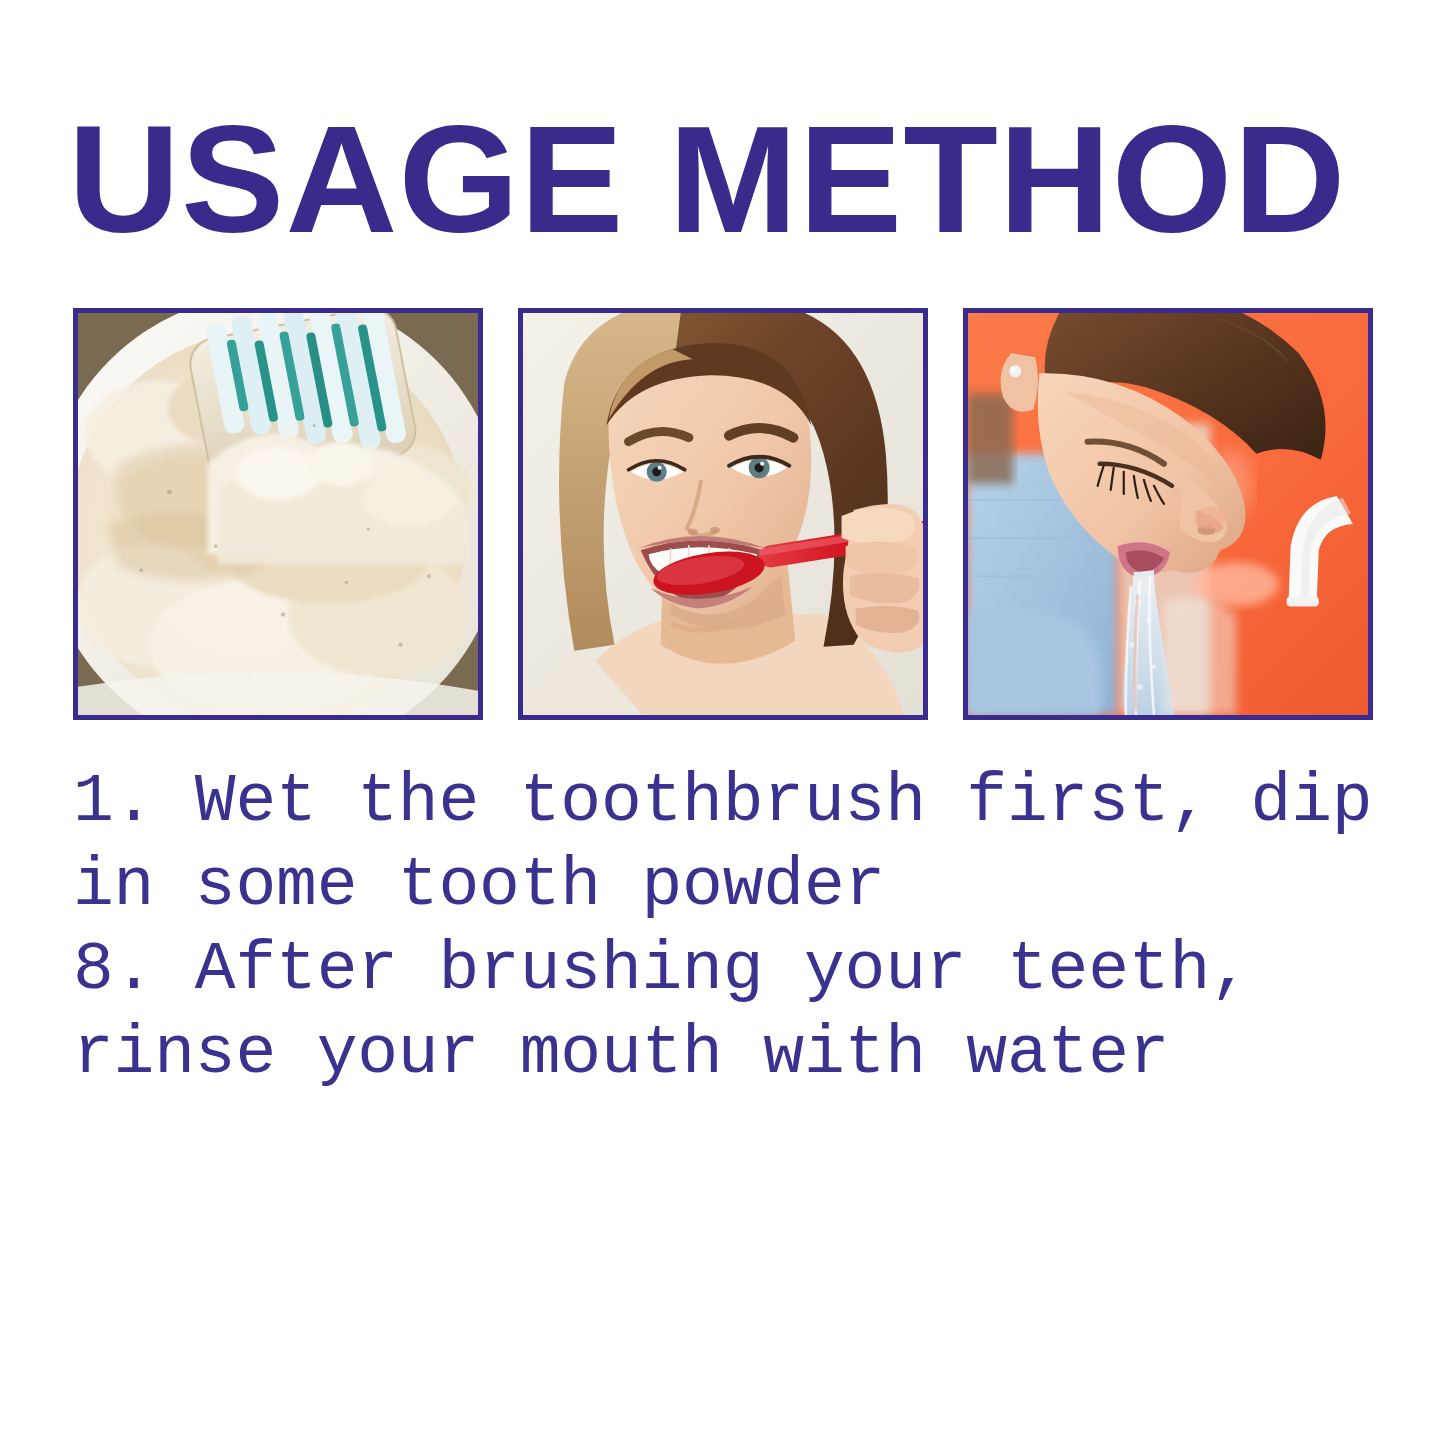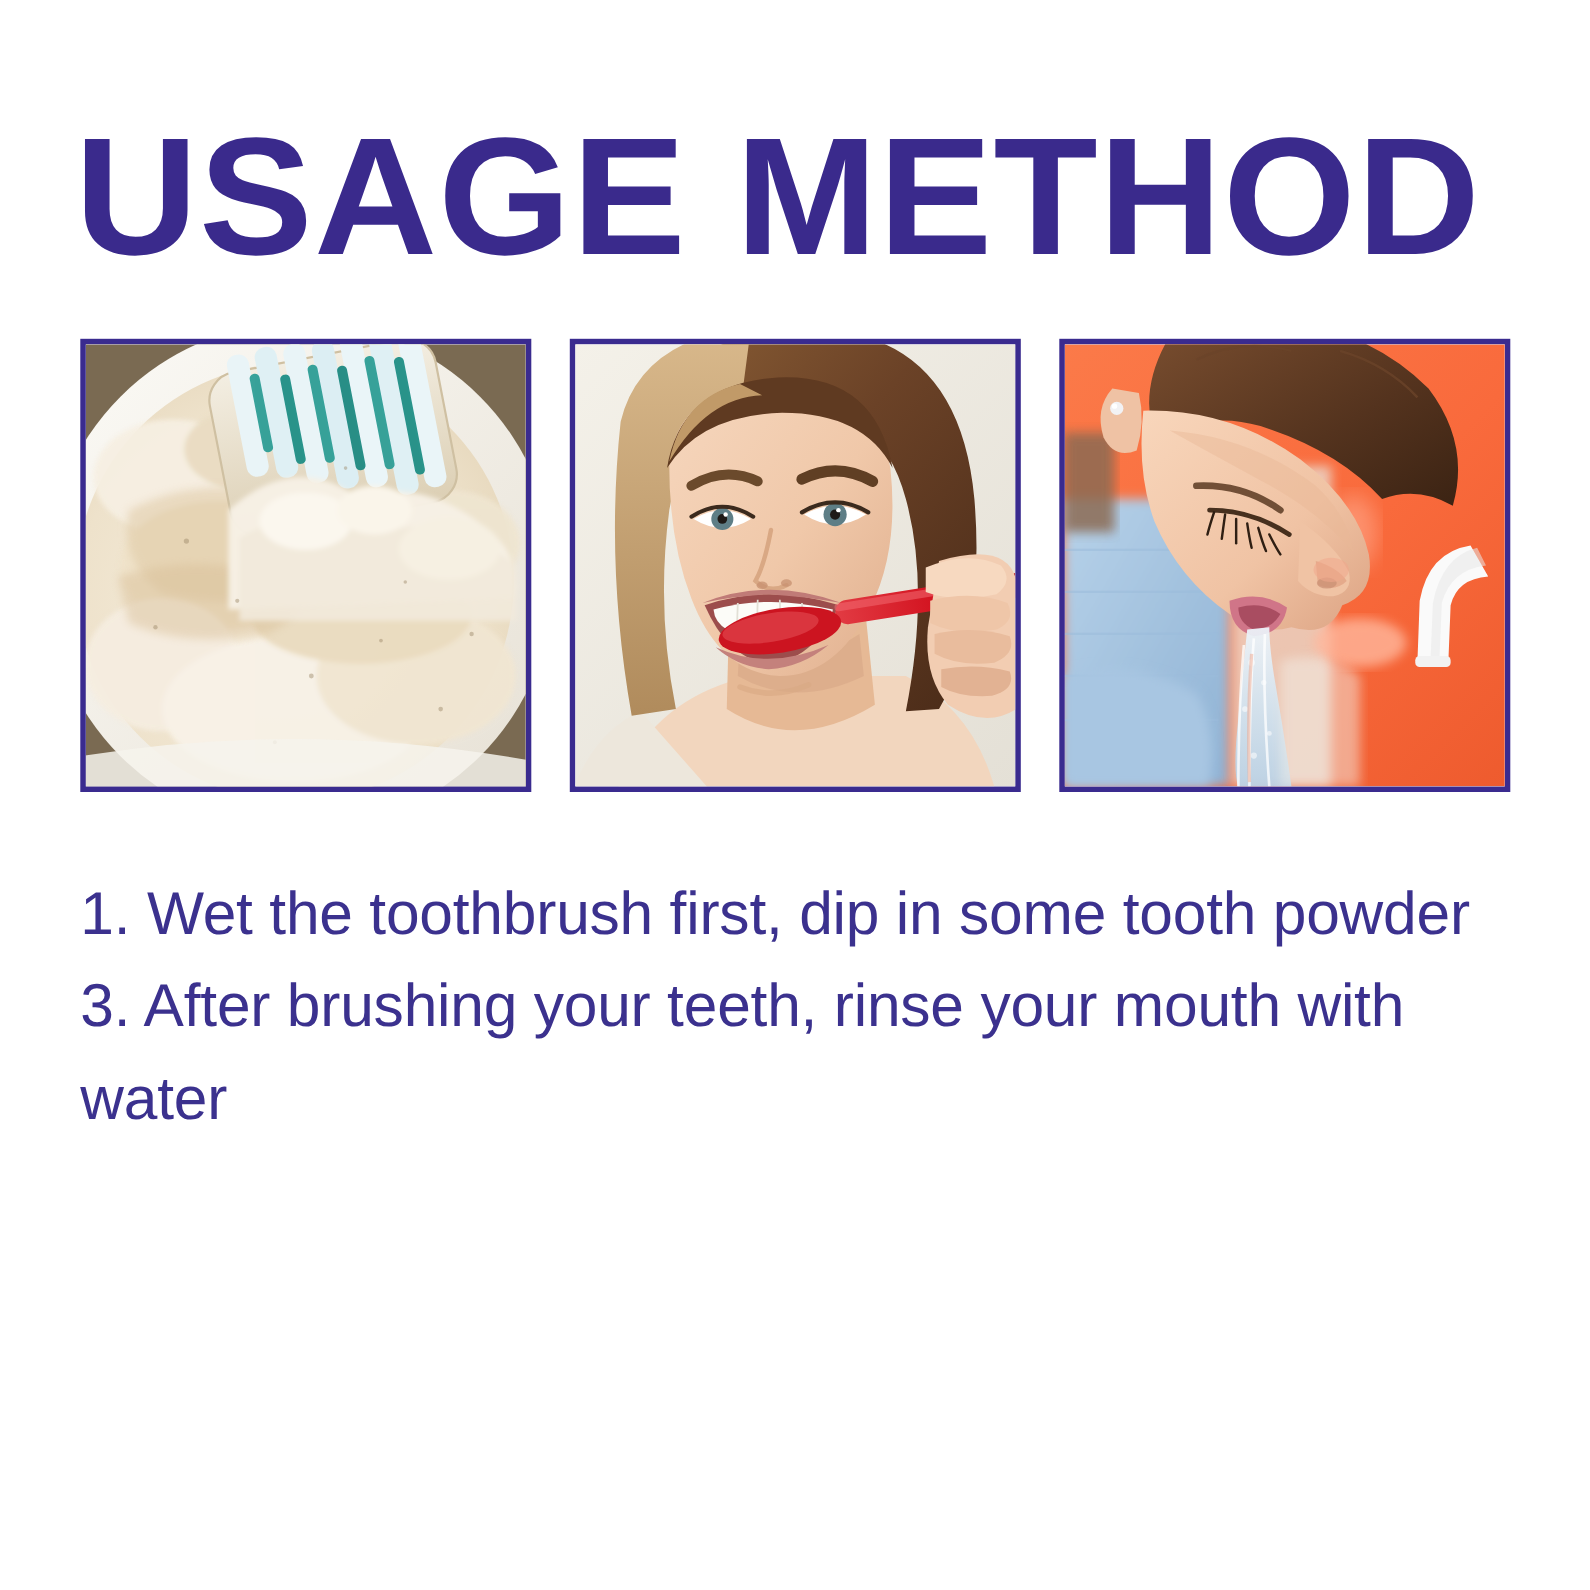--- a/index.html
+++ b/index.html
@@ -62,26 +62,26 @@
     position: absolute;
     inset: 0;
     overflow: hidden;
   }
   .photo-svg { display: block; width: 100%; height: 100%; }
 
   
   .steps {
     position: absolute;
     left: 73px;
-    top: 788px;
+    top: 760px;
     width: 1310px;
     color: #3B318E;
-    font-family: Liberation Sans, sans-serif;
+    font-family: Liberation Mono, monospace;
     font-weight: 400;
-    font-size: 55px;
+    font-size: 68px;
     line-height: 84px;
     letter-spacing: -0.2px;
   }
   .step-line {
     display: block;
     white-space: normal;
   }
 </style>
 </head>
 <body>
@@ -411,16 +411,16 @@
 
           <path d="M196 286 Q236 276 268 300 L268 400 L196 400 Z" fill="#F2EFE8" opacity="0.5" filter="url(#p3blur)"></path>
         </svg>
       </div>
     </div>
 
   </div>
 
   <div class="steps">
     <span class="step-line">1. Wet the toothbrush first, dip in some tooth powder</span>
-    <span class="step-line">3. After brushing your teeth, rinse your mouth with water</span>
+    <span class="step-line">8. After brushing your teeth, rinse your mouth with water</span>
   </div>
 
 </div>
 
 </body></html>

